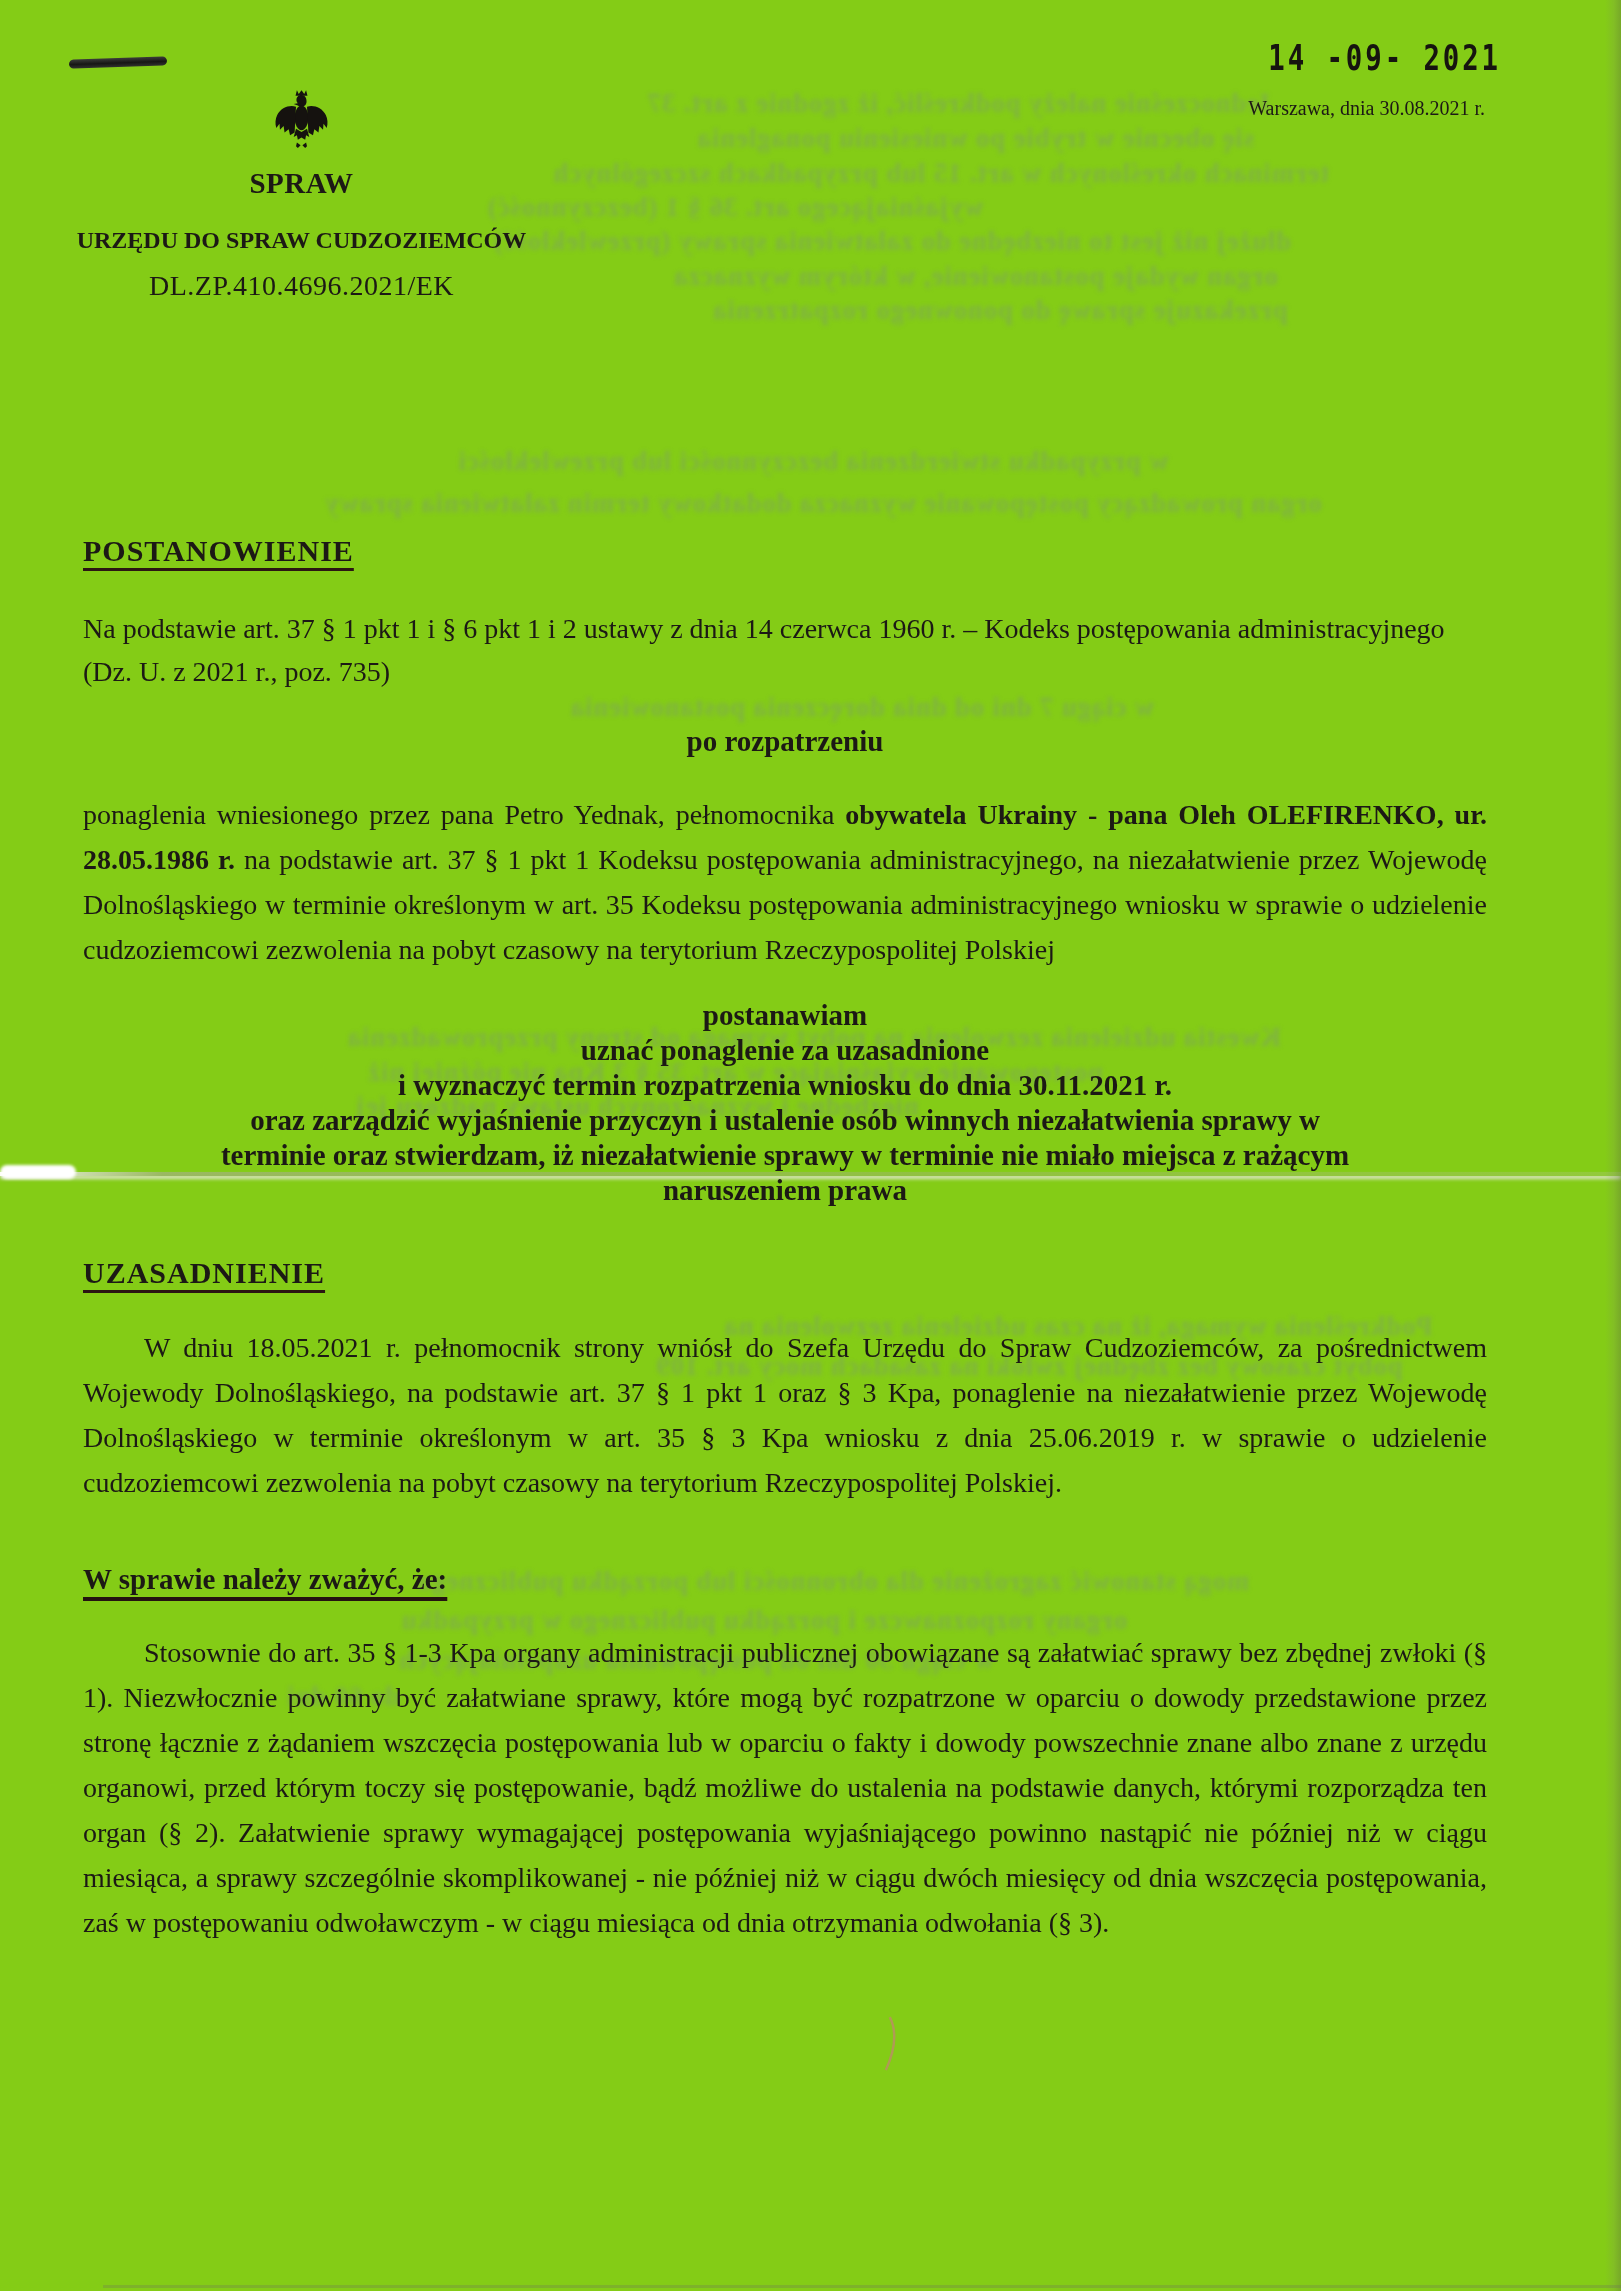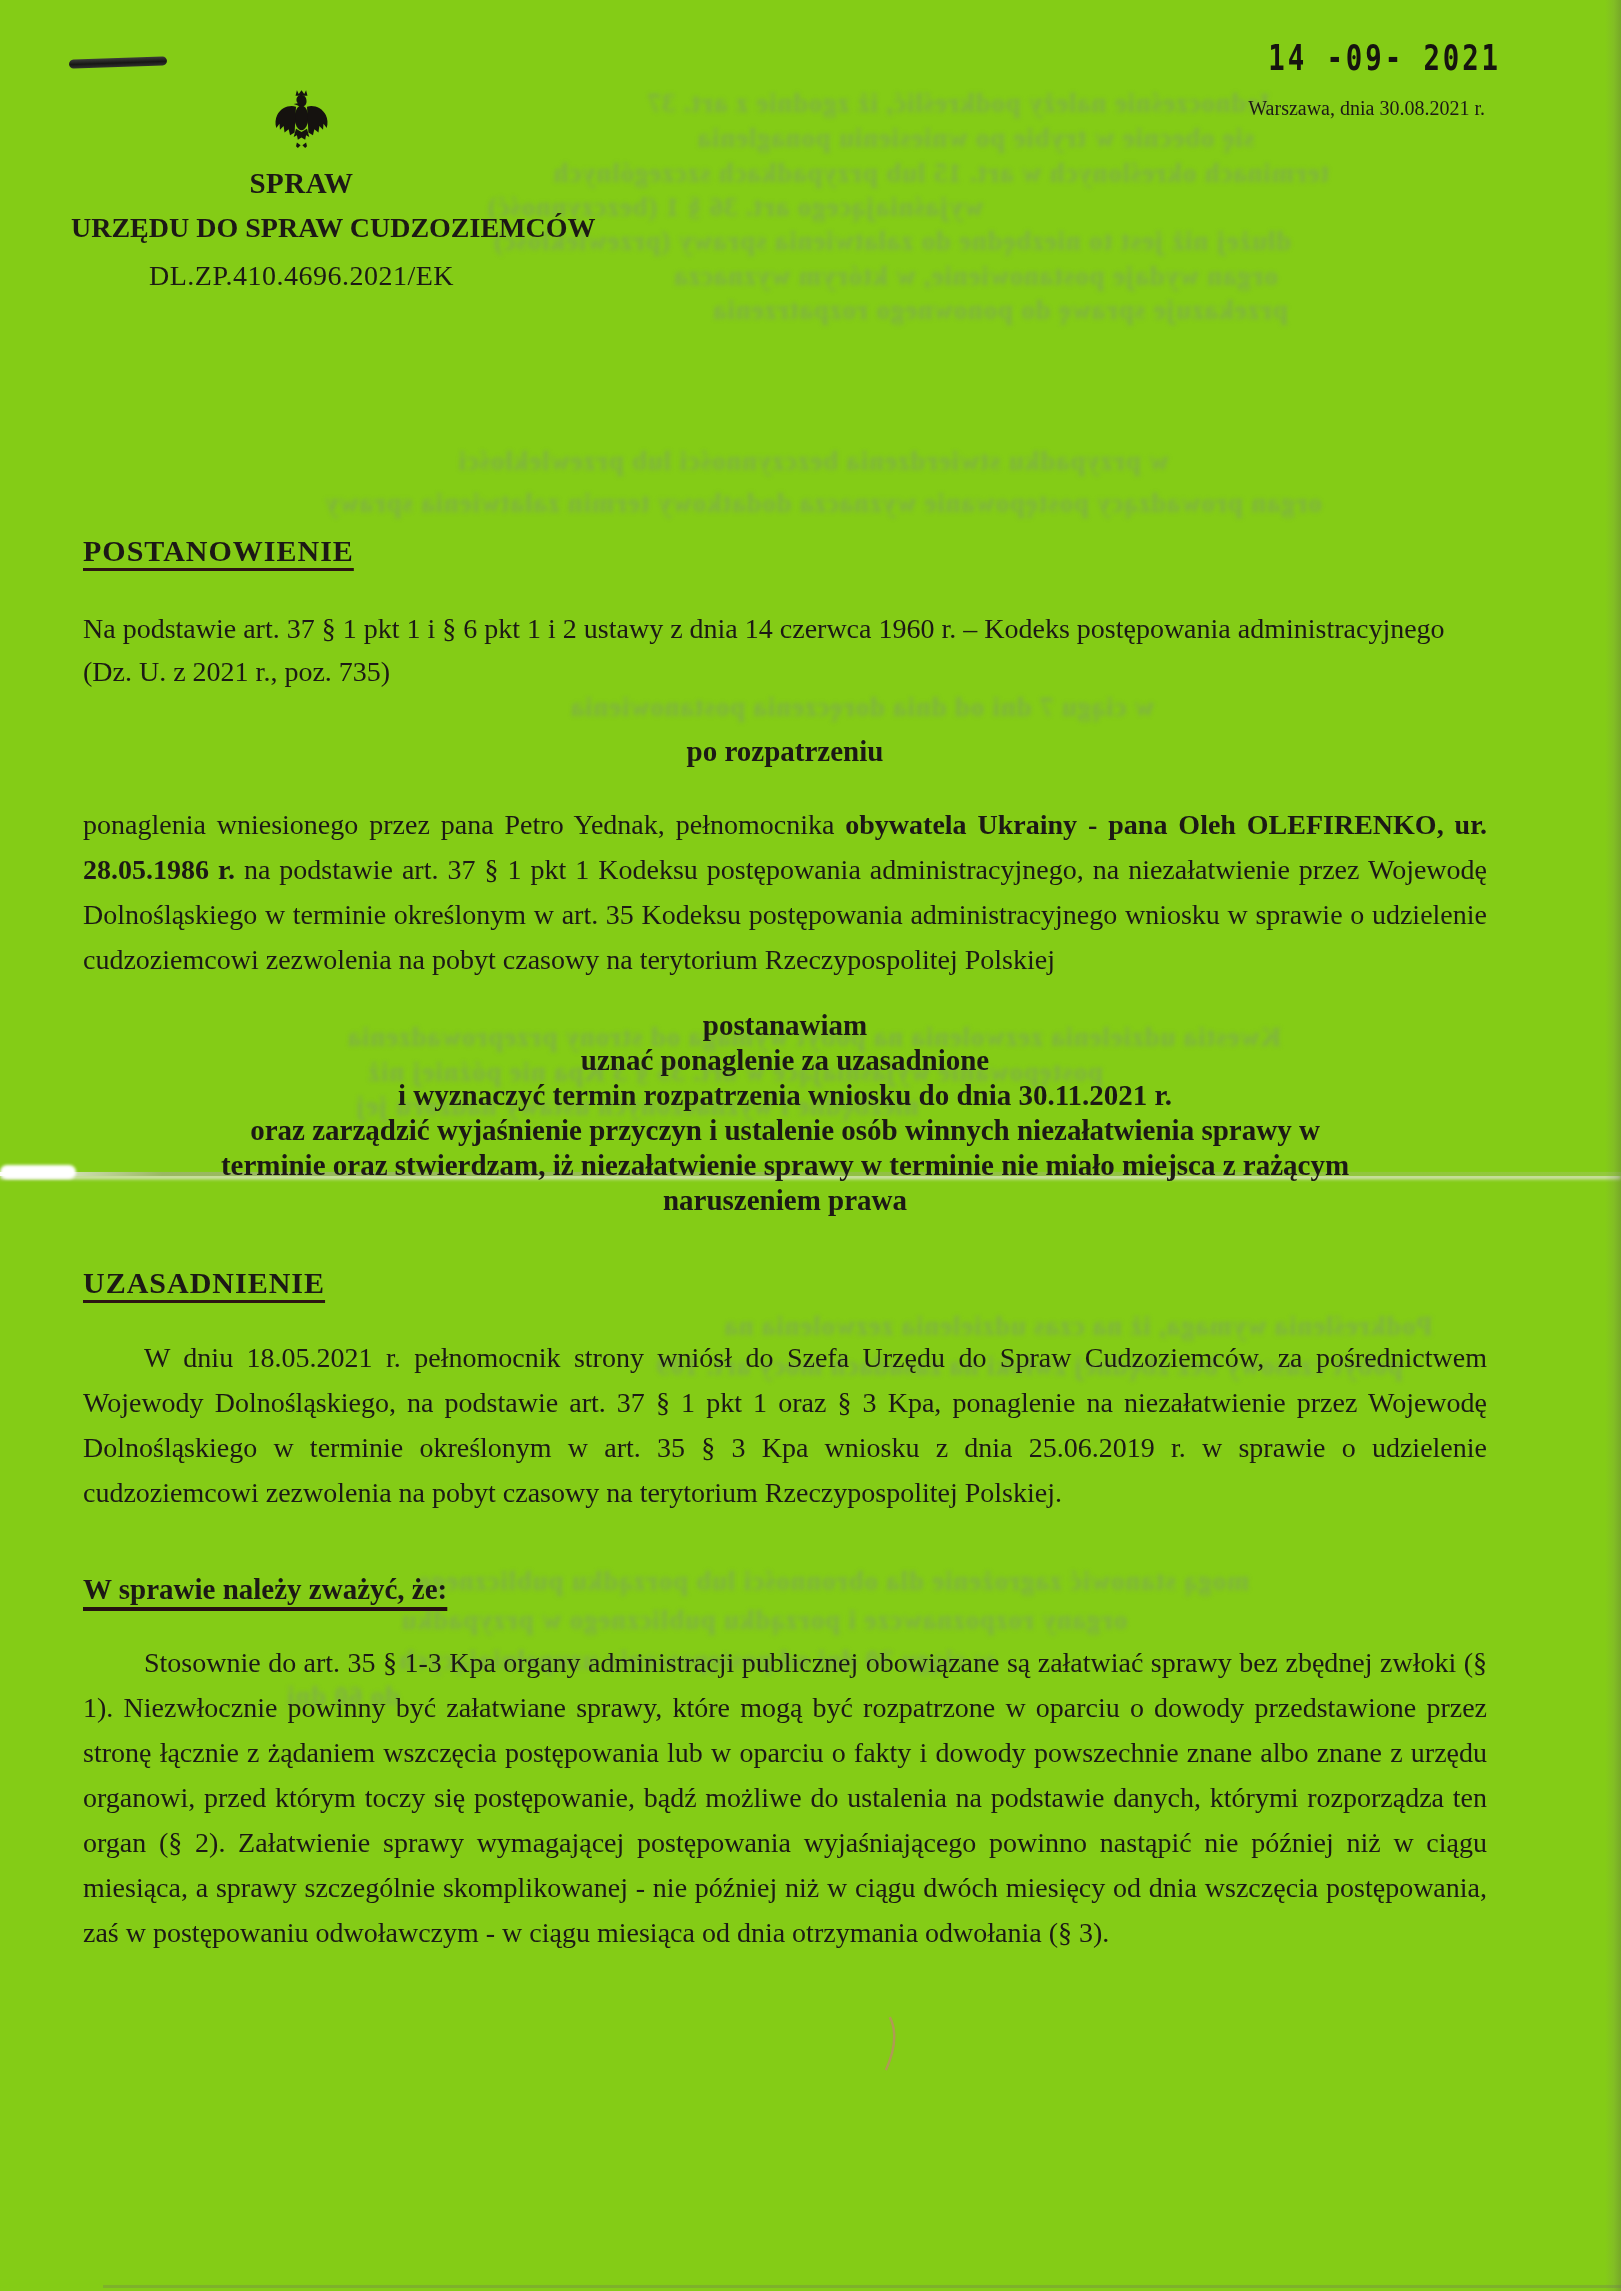--- a/index.html
+++ b/index.html
@@ -48,34 +48,34 @@
     position:absolute; top:37px; right:120px; z-index:3;
     font-family:"DejaVu Sans Mono", monospace; font-size:27.4px; font-weight:bold;
     letter-spacing:2.9px; color:#16140f; transform:scaleY(1.3); transform-origin:top;
     white-space:nowrap;
   }
   .citydate { position:absolute; top:97px; right:136px; z-index:3; font-size:20px; }
 
   .letterhead { position:absolute; left:71px; top:86px; width:461px; text-align:center; z-index:3; }
   .eagle { width:55px; height:71px; display:inline-block; }
   .lh-title  { font-weight:bold; font-size:29px; margin-top:5.9px; letter-spacing:0.5px; }
-  .lh-office { font-weight:bold; font-size:28px; margin-top:12px; white-space:nowrap; }
+  .lh-office { font-weight:bold; font-size:24px; margin-top:27px; white-space:nowrap; }
   .lh-case   { font-size:28px; margin-top:15.7px; letter-spacing:0.5px; }
 
   
   .docbody { position:absolute; left:83px; top:531px; width:1404px; z-index:3;
              font-size:28px; line-height:45px; }
   .h-main {
     font-weight:bold; font-size:30px; letter-spacing:1px; line-height:39px;
     text-decoration:underline; text-decoration-thickness:2.9px; text-underline-offset:6.9px;
     text-decoration-color:#2b1612;
   }
   .h-main.mt { margin-top:45px; }
   .centered { text-align:left; margin:37px 0 0 0; line-height:43px; }
-  .h-sub { text-align:center; font-weight:bold; font-size:29px; margin-top:41px; line-height:35px; }
+  .h-sub { text-align:center; font-weight:bold; font-size:29px; margin-top:31px; line-height:35px; }
   .just { text-align:justify; margin:33px 0 0 0; }
   .ind  { text-indent:61px; }
   .b    { font-weight:bold; }
   .decision { margin-top:25.5px; text-align:center; font-weight:bold; font-size:29px; line-height:35px; }
   .h-left {
     font-weight:bold; font-size:29px; margin-top:57px; line-height:35px;
     text-decoration:underline; text-decoration-thickness:3.9px; text-underline-offset:7.8px;
     text-decoration-color:#241310;
   }
 </style>

